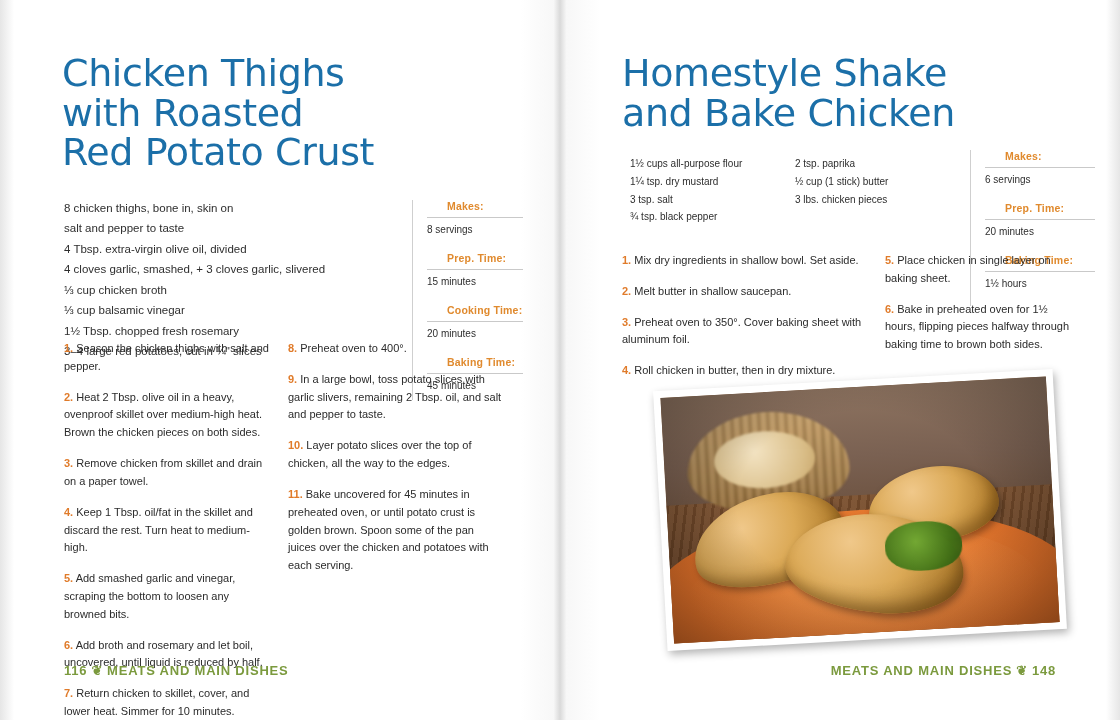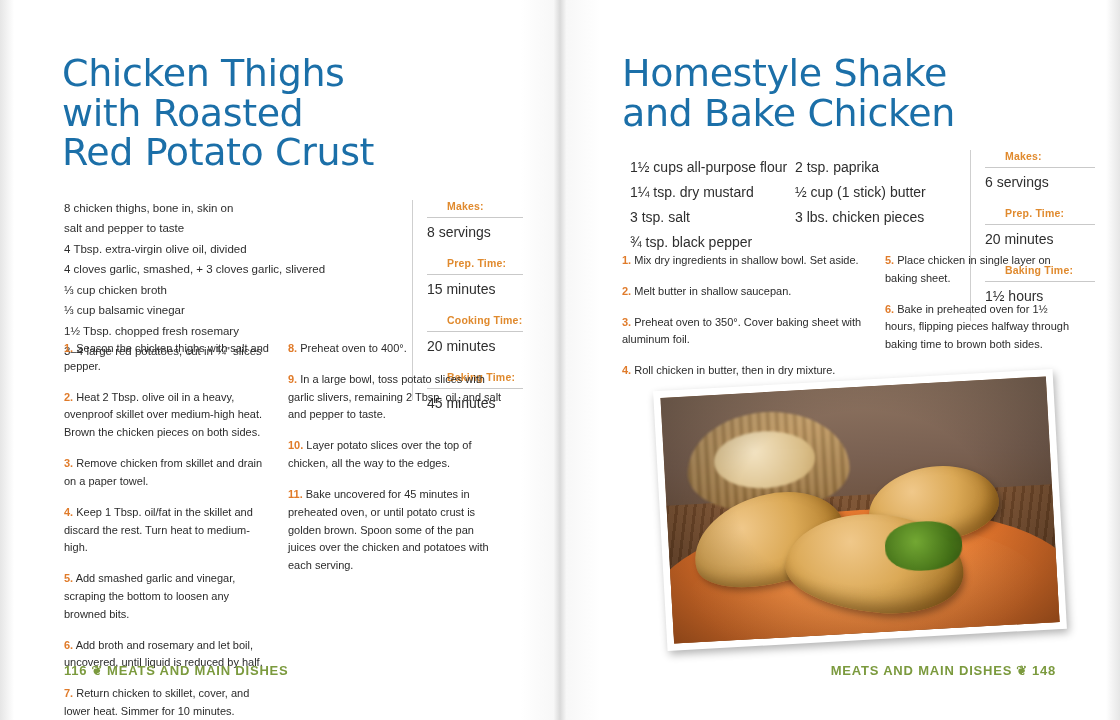--- a/index.html
+++ b/index.html
@@ -96,21 +96,21 @@
     letter-spacing: 0.2px;
     margin-bottom: 5px;
     padding-left: 20px;
   }
   .info-box .ib-rule {
     border-bottom: 1px solid #c9c9c9;
     margin-bottom: 6px;
   }
   .info-box .ib-value {
     color: #2e2e2e;
-    font-size: 14px;
+    font-size: 10px;
     margin-bottom: 17px;
   }
   .left-info {
     left: 412px;
     top: 200px;
     width: 96px;
     border-left: 1px solid #cfcfcf;
     padding-left: 14px;
     height: 200px;
   }
@@ -154,21 +154,21 @@
 
   
   .right-title {
     position: absolute;
     left: 62px;
     top: 54px;
     width: 400px;
   }
   .right-ing {
     position: absolute;
-    font-size: 14px;
+    font-size: 10px;
     line-height: 1.78;
     color: #2e2e2e;
   }
   .right-ing div { white-space: nowrap; }
   .right-ing-col1 { left: 70px; top: 155px; width: 175px; }
   .right-ing-col2 { left: 235px; top: 155px; width: 180px; }
 
   .right-info {
     left: 410px;
     top: 150px;

